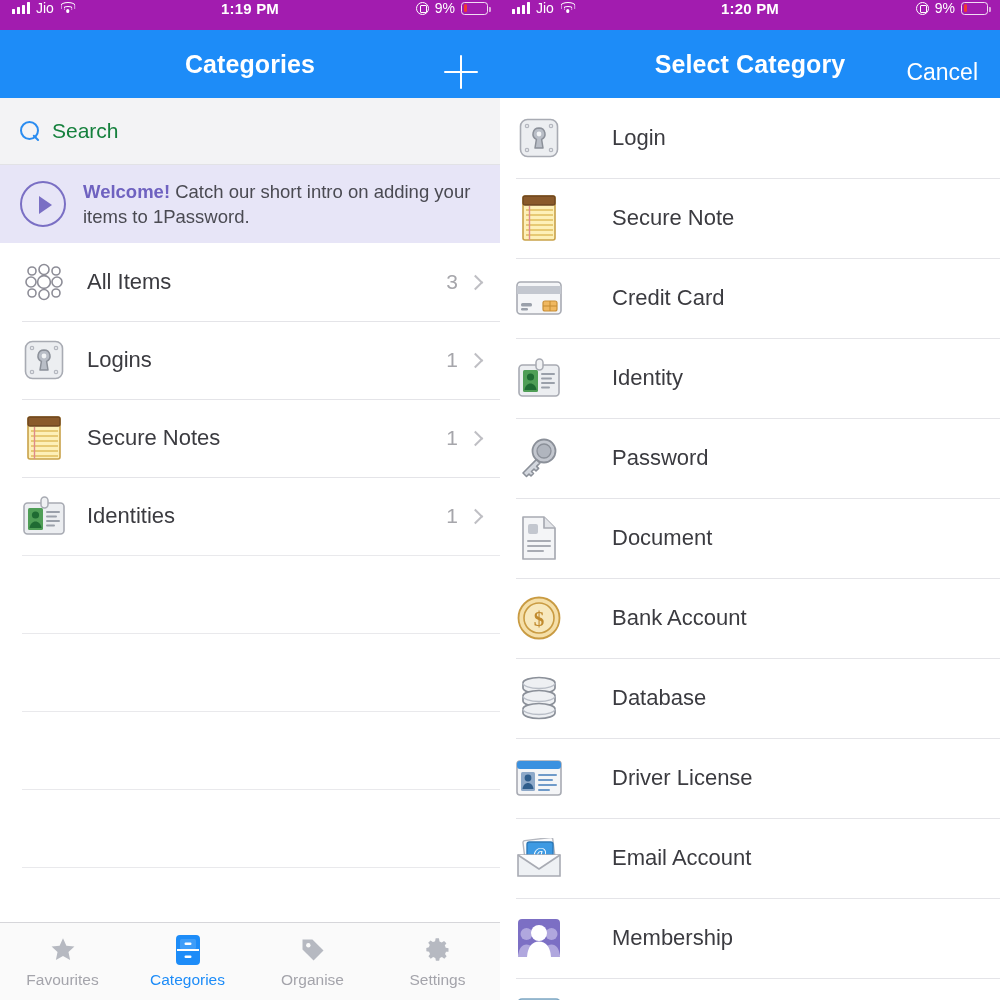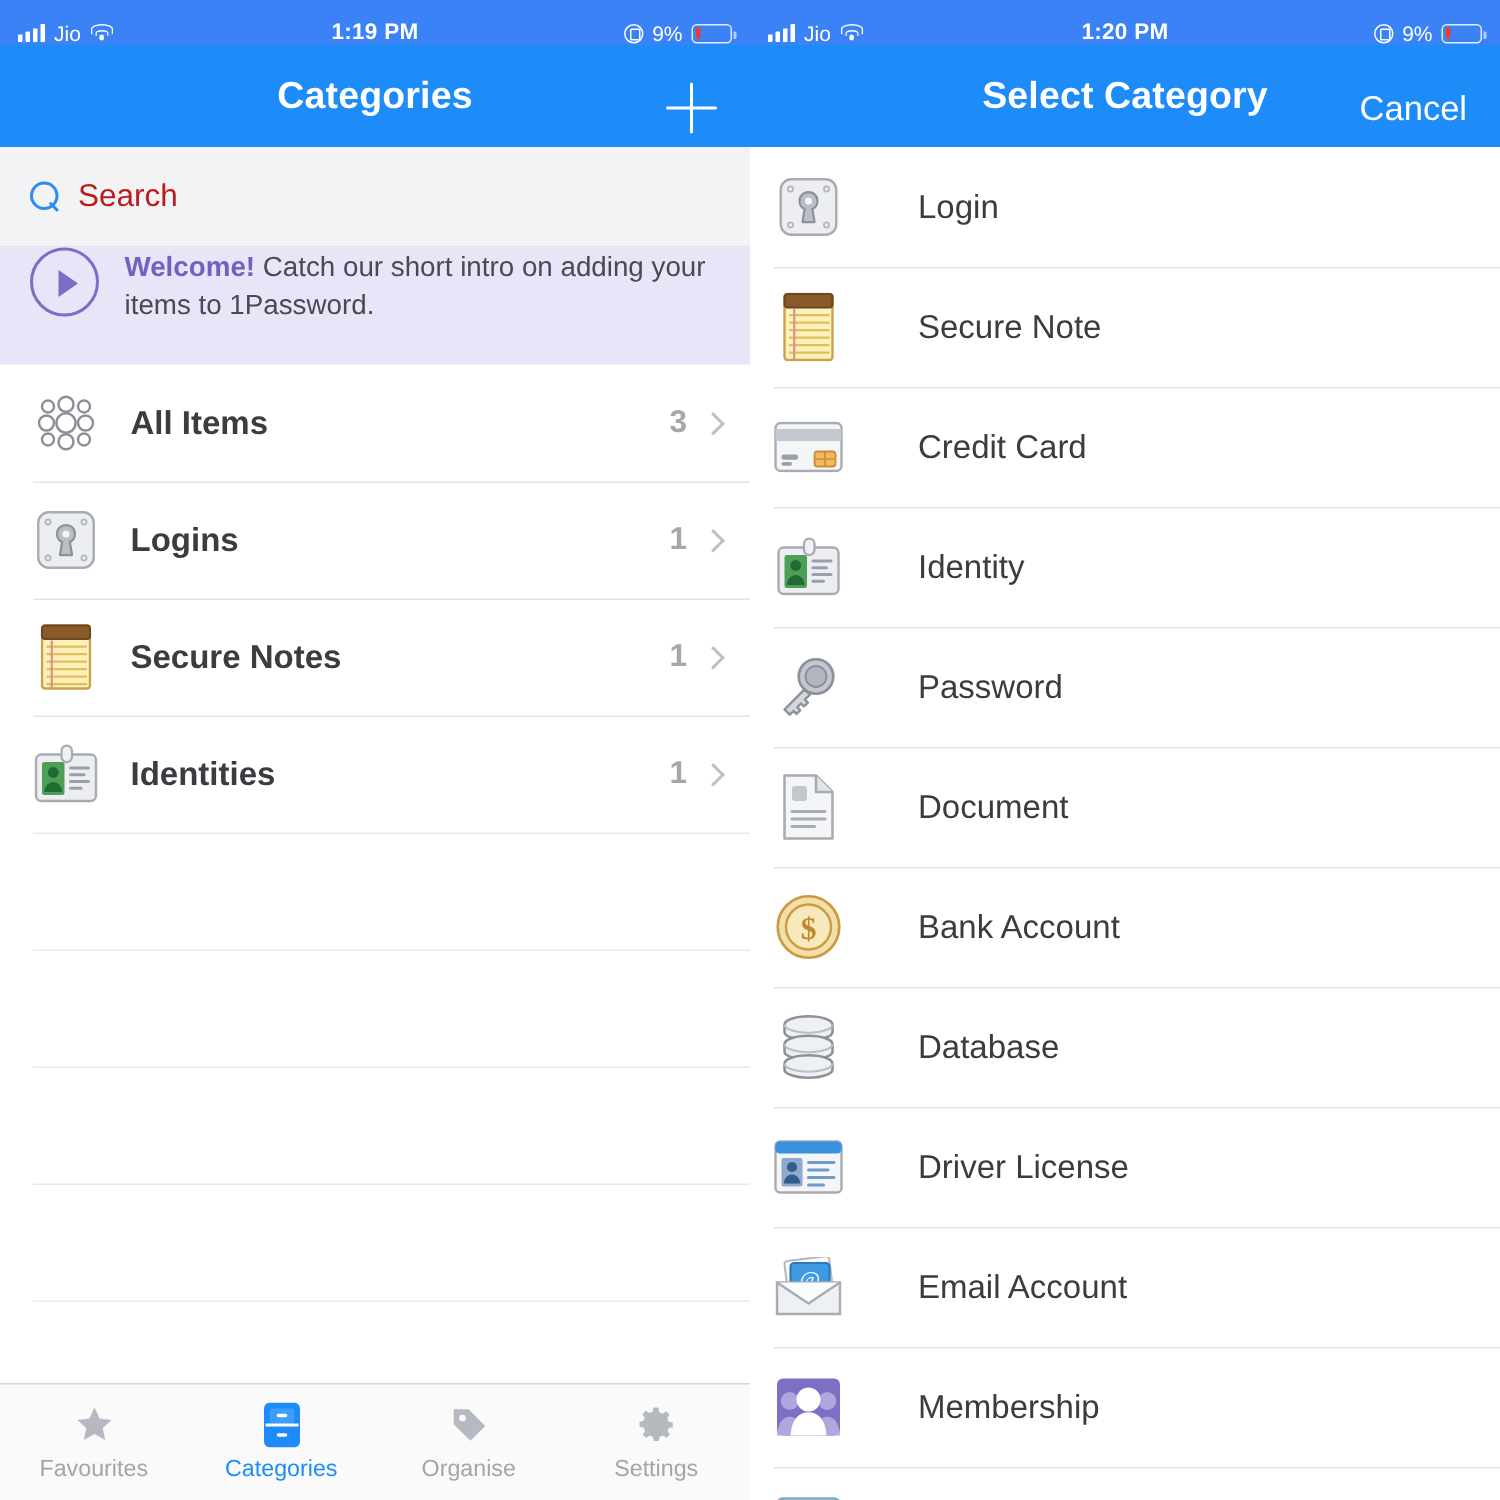--- a/index.html
+++ b/index.html
@@ -7,22 +7,22 @@
   body {
     font-family: "Liberation Sans", sans-serif;
     background:#ffffff;
     -webkit-font-smoothing: antialiased;
   }
   .screen { position:relative; width:1000px; height:1000px; display:flex; }
   .panel { position:relative; width:500px; height:1000px; overflow:hidden; background:#fff; }
 
   
   .statusbar{
-    height:30px; background:#3b82f6; color:#fff;
-    display:flex; align-items:flex-end; position:relative;
+    height:30px; background:#a21caf; color:#fff;
+    display:flex; align-items:flex-start; position:relative;
     font-size:15px; font-weight:bold;
   }
   .sb-left{ display:flex; align-items:center; gap:6px; padding-left:12px; }
   .sb-center{ position:absolute; left:0; right:0; text-align:center; font-size:15px; font-weight:bold; letter-spacing:.2px;}
   .sb-right{ margin-left:auto; display:flex; align-items:center; gap:6px; padding-right:12px; position:relative; z-index:2;}
   .bars{ display:flex; align-items:flex-end; gap:2px; height:12px;}
   .bars i{ display:block; width:3px; background:#fff; border-radius:.5px;}
   .bars i:nth-child(1){height:5px}
   .bars i:nth-child(2){height:7px}
   .bars i:nth-child(3){height:9px}
@@ -48,32 +48,32 @@
   .plus::before,.plus::after{content:"";position:absolute;background:#fff;border-radius:1px;}
   .plus::before{left:0;top:50%;margin-top:-1.4px;width:34px;height:2.8px;}
   .plus::after{top:0;left:50%;margin-left:-1.4px;height:34px;width:2.8px;}
   .cancel{ font-size:23px; color:#fff;}
 
   
   .searchbar{ height:67px; background:#f3f3f5; display:flex; align-items:center; padding-left:20px; gap:11px; border-bottom:1px solid #e2e2e6;}
   .search-icon{ width:21px;height:21px; position:relative; display:block;}
   .search-icon::before{content:"";position:absolute;left:0;top:0;width:15px;height:15px;border:2.2px solid #2a8cf0;border-radius:50%;}
   .search-icon::after{content:"";position:absolute;left:12.5px;top:13px;width:8px;height:2.3px;background:#2a8cf0;border-radius:1.5px;transform:rotate(45deg);transform-origin:left center;}
-  .search-ph{ font-size:21px; color:#b91c1c;text-align:right; }
-
-  
-  .banner{ height:78px; background:#e7e5f7; display:flex; align-items:flex-start; padding:0 20px; gap:17px;}
+  .search-ph{ font-size:21px; color:#15803d;text-align:right; }
+
+  
+  .banner{ height:78px; background:#e7e5f7; display:flex; align-items:center; padding:0 20px; gap:17px;}
   .play{ width:46px;height:46px;border:2.2px solid #7a6fc4;border-radius:50%;position:relative;flex:none;}
   .play::after{content:"";position:absolute;left:17px;top:13px;border-left:13px solid #7a6fc4;border-top:9px solid transparent;border-bottom:9px solid transparent;}
   .banner-text{ font-size:18.5px; line-height:25px; color:#4a4a52;}
   .banner-text b{ color:#6f62c0; }
 
   
   .rows{ position:relative; }
-  .row{ height:78px; display:flex; align-items:center; padding-left:22px; position:relative;font-weight:bold;}
+  .row{ height:78px; display:flex; align-items:center; padding-left:22px; position:relative;}
   .row + .row::before, .row.divided::before{
     content:""; position:absolute; left:22px; right:0; top:0; height:1px; background:#e4e4e8;
   }
   .row .ic{ width:44px; height:44px; flex:none; display:flex; align-items:center; justify-content:center;}
   .row .label{ font-size:22px; color:#3b3b40; margin-left:21px;}
   .row .count{ margin-left:auto; font-size:21px; color:#a6a6ab; }
   .row .chev{ width:34px; display:flex; justify-content:center; margin-right:8px;}
   .chev i{ display:block;width:11px;height:11px;border-right:2.3px solid #bfbfc4;border-top:2.3px solid #bfbfc4;transform:rotate(45deg);}
   .emptyrow{ height:78px; position:relative;}
   .emptyrow::before{content:"";position:absolute;left:22px;right:0;top:0;height:1px;background:#e9e9ec;}

